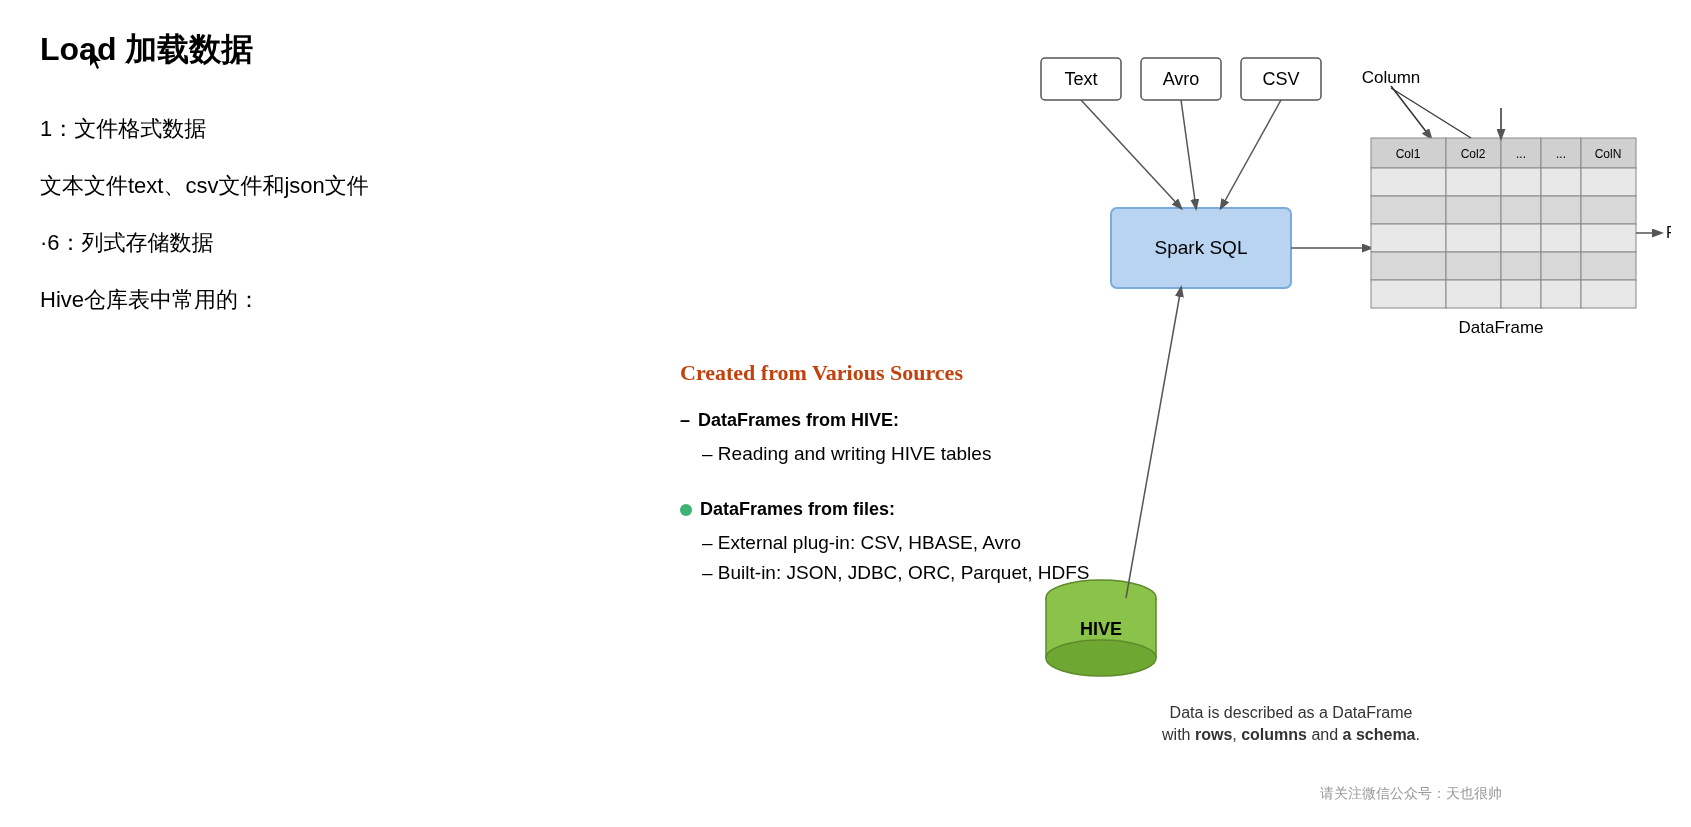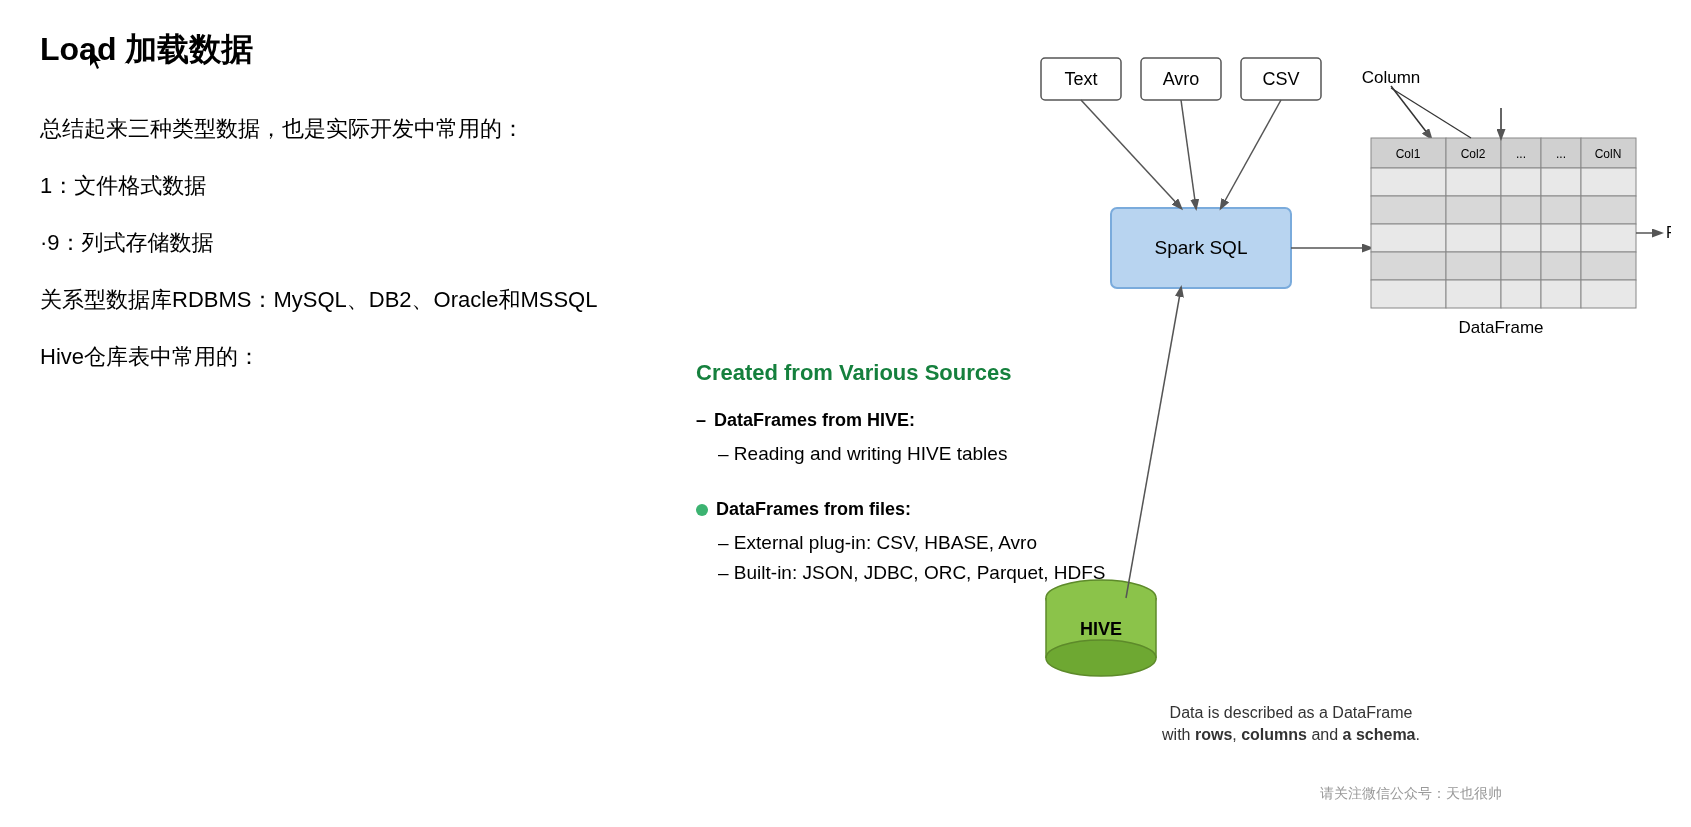--- a/index.html
+++ b/index.html
@@ -12,21 +12,20 @@
       min-height: 827px;
       overflow: hidden;
       position: relative;
     }
 
     .main-container {
       display: flex;
       width: 100%;
       height: 623px;
       position: relative;
-      gap: 16px;
     }
 
     .left-panel {
       flex: 0 0 660px;
       padding: 28px 40px 20px 40px;
     }
 
     .page-title {
       font-size: 32px;
       font-weight: bold;
@@ -46,24 +45,25 @@
     }
 
     
     .middle-panel {
       flex: 0 0 580px;
       padding: 360px 20px 20px 20px;
       position: relative;
     }
 
     .created-title {
-      color: #15803d;
+      color: #c2410c;
       font-weight: bold;
       font-size: 22px;
       margin-bottom: 20px;
+      font-family: Liberation Serif, serif;
     }
 
     .bullet-list {
       list-style: none;
       padding: 0;
     }
 
     .bullet-list li {
       font-size: 17px;
       margin-bottom: 8px;
@@ -120,24 +120,23 @@
 
   <div class="left-panel">
     <div class="page-title">Load 加载数据</div>
 
     <div class="cursor">
       <svg viewBox="0 0 14 20" width="14" height="20">
         <path d="M0 0 L0 16 L4 12 L7 19 L9 18 L6 11 L11 11 Z" fill="#000"></path>
       </svg>
     </div>
 
-    <div class="section-text">总结起来三种类型数据，也是实际开发中常用的：</div>
     <div class="section-text">1：文件格式数据</div>
-    <div class="section-text">·9：列式存储数据</div>
-    <div class="sub-text">关系型数据库RDBMS：MySQL、DB2、Oracle和MSSQL</div>
+    <div class="sub-text">文本文件text、csv文件和json文件</div>
+    <div class="section-text">·6：列式存储数据</div>
     <div class="sub-text">Hive仓库表中常用的：</div>
   </div>
 
   <div class="middle-panel">
     <div class="created-title">Created from Various Sources</div>
 
     <ul class="bullet-list">
       <li>
         <div class="main-item">
           <span style="margin-right:8px; font-size:18px;">–</span>

